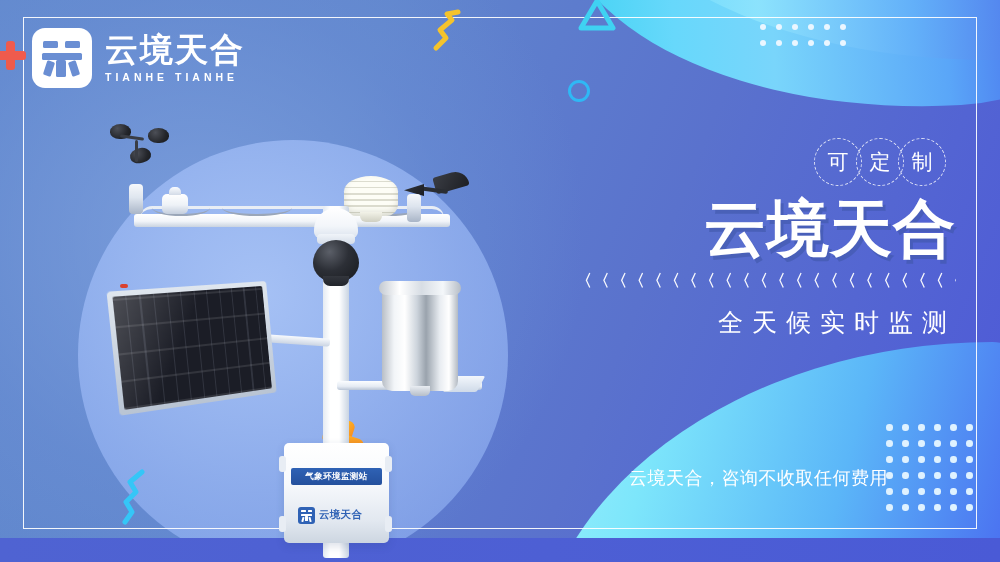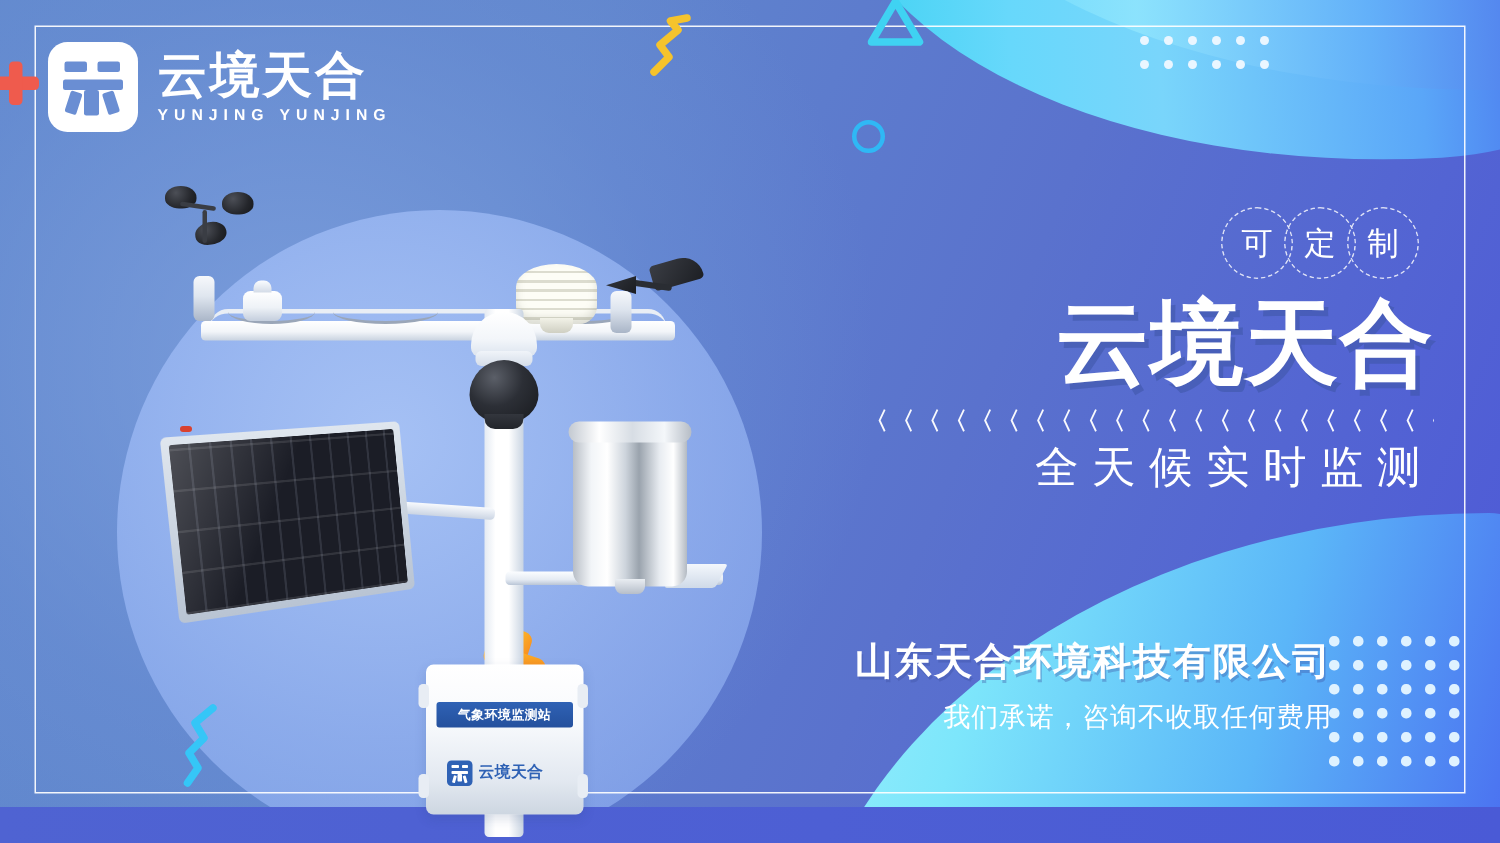--- a/index.html
+++ b/index.html
@@ -110,21 +110,21 @@
     margin-top:11px;color:#fff;font-weight:800;font-size:62px;letter-spacing:1px;
     line-height:1.04;white-space:nowrap;
     text-shadow:3px 4px 0 rgba(62,85,165,.55);
     font-family:"DejaVu Sans","Liberation Sans",sans-serif;
   }
   .chev{
     margin-top:10px;color:#fff;font-size:16px;letter-spacing:1.6px;
     white-space:nowrap;overflow:hidden;opacity:.97;font-weight:700;
   }
   .subline{
-    margin-top:0;color:#fff;font-size:29px;letter-spacing:9px;font-weight:500;
+    margin-top:14px;color:#fff;font-size:25px;letter-spacing:9px;font-weight:500;
     padding-right:0;white-space:nowrap;
     font-family:Liberation Sans, sans-serif;
   }
 
   
   .company{position:absolute;right:112px;bottom:72px;text-align:right;}
   .company-name{
     color:#fff;font-size:25px;font-weight:800;letter-spacing:1.5px;white-space:nowrap;
     text-shadow:1px 2px 0 rgba(60,80,160,.35);
     font-family:"DejaVu Sans","Liberation Sans",sans-serif;
@@ -429,21 +429,21 @@
     <div class="logo-mark">
       <span class="g1"></span>
         <span class="g2"></span>
         <span class="g3"></span>
       <span class="g4"></span>
         <span class="g5"></span>
         <span class="g6"></span>
     </div>
     <div class="logo-text">
       <div class="logo-cn">云境天合</div>
-      <div class="logo-en">YUNJING YUNJING</div>
+      <div class="logo-en">TIANHE TIANHE</div>
     </div>
   </div>
 
   <div class="station">
 
     <div class="st-abs arm-pipe"></div>
     <div class="st-abs crossarm"></div>
 
     <div class="st-abs wire" style="left:60px;top:112px;width:58px;height:14px;"></div>
     <div class="st-abs wire" style="left:130px;top:112px;width:70px;height:14px;"></div>
@@ -512,17 +512,16 @@
       <div class="badge">可</div>
       <div class="badge">定</div>
       <div class="badge">制</div>
     </div>
     <div class="headline">云境天合</div>
     <div class="chev">〈〈〈〈〈〈〈〈〈〈〈〈〈〈〈〈〈〈〈〈〈〈〈〈</div>
     <div class="subline">全天候实时监测</div>
   </div>
 
   <div class="company">
-    <div class="company-name">山东天合环境科技有限公司</div>
-    <div class="company-sub">我们承诺，咨询不收取任何费用</div>
+    <div class="company-sub">云境天合，咨询不收取任何费用</div>
   </div>
 
 </div>
 
 </body></html>

